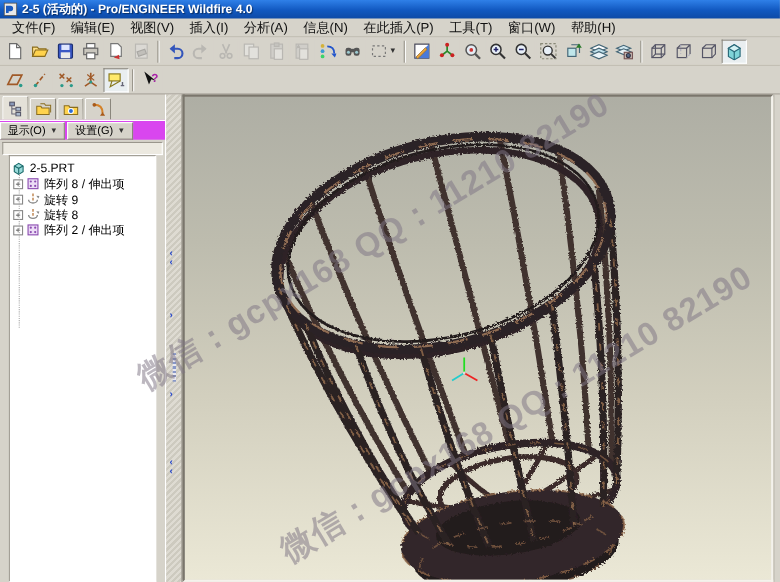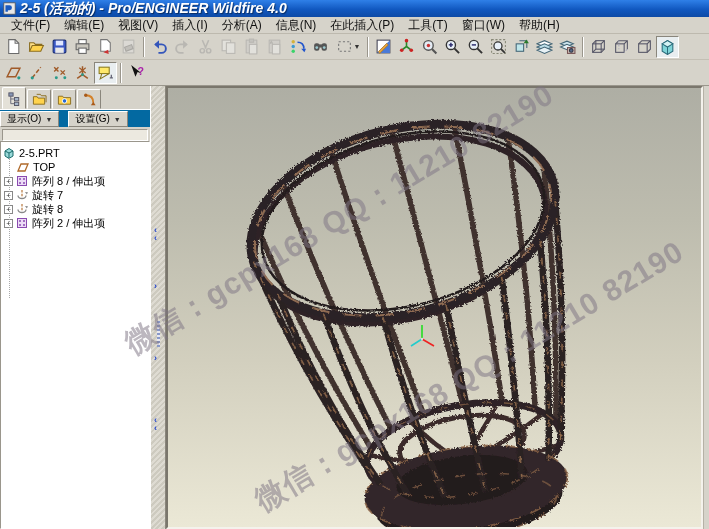--- a/index.html
+++ b/index.html
@@ -4,22 +4,22 @@
 <style>
   * { margin:0; padding:0; box-sizing:border-box; }
   html,body { width:709px; height:529px; overflow:hidden; }
   body { font-family:"Liberation Sans","DejaVu Sans",sans-serif; font-size:12px; background:#d6d3ca; }
   .app { position:relative; width:709px; height:529px; background:#d6d3ca; }
 
   
   .titlebar { height:17px; background:linear-gradient(180deg,#2f80e8 0%,#1158c0 55%,#0d4aa6 100%);
     color:#fff; display:flex; align-items:center; padding-left:3px; }
   .titlebar .app-icon { width:13px; height:13px; margin-right:4px; display:inline-flex; }
-  .titlebar .title-text { font-size:14px; font-weight:bold; white-space:nowrap;
-    text-shadow:1px 1px 1px rgba(0,0,0,.45);font-style:italic; }
+  .titlebar .title-text { font-size:11px; font-weight:bold; white-space:nowrap;
+    text-shadow:1px 1px 1px rgba(0,0,0,.45); }
 
   
   .menubar { height:17px; background:#d6d3ca; display:flex; align-items:center;
     border-bottom:1px solid #bdb9ae; padding-left:4px;text-align:center; }
   .menu-item { padding:0 7px; font-size:12px; color:#111; white-space:nowrap; cursor:default; }
 
   
   .toolbar { display:flex; align-items:center; background:#d6d3ca; padding:1px 2px; }
   .tb1 { height:26px; border-bottom:1px solid #c3bfb4; }
   .tb2 { height:26px; border-bottom:1px solid #9a968c; }
@@ -35,28 +35,28 @@
   
   .main { display:flex; height:443px; }
 
   
   .navigator { width:150px; display:flex; flex-direction:column; background:#d6d3ca; }
   .nav-tabs { height:23px; display:flex; align-items:flex-end; padding-left:2px; gap:1px; }
   .nav-tab { width:24px; height:20px; display:flex; align-items:center; justify-content:center;
     border:1px solid; border-color:#fff #8a867c #d6d3ca #fff; background:#d6d3ca; border-radius:2px 2px 0 0; }
   .nav-tab svg { width:15px; height:15px; }
   .nav-tab.active { height:22px; background:#e4e1d8; border-bottom:1px solid #e4e1d8; }
-  .tree-toolbar { height:18px; display:flex; gap:9px; padding:1px 0; background:#0369a1;
+  .tree-toolbar { height:18px; display:flex; gap:2px; padding:1px 0; background:#d946ef;
     border-top:1px solid #fff; }
   .dd-btn { height:16px; font-size:10px; font-family:inherit; display:inline-flex; align-items:center; gap:3px;
     padding:0 6px; background:#d6d3ca; border:1px solid; border-color:#fff #8a867c #8a867c #fff; }
   .tree-header { height:12px; margin:2px 2px 0 2px; background:#ece9e0;
     border:1px solid; border-color:#9a968c #fff #fff #9a968c; }
   .tree { flex:1; background:#fff; border:1px solid; border-color:#9a968c #fff #fff #9a968c;
-    margin:0 0; padding:4px 0 0 2px; position:relative; overflow:hidden; }
+    margin:0 8px; padding:4px 0 0 2px; position:relative; overflow:hidden; }
   .tree-item { height:14px; display:flex; align-items:center; white-space:nowrap; font-size:11px; color:#000; }
   .tree-item .t-icon { width:13px; height:12px; display:inline-flex; margin-right:3px; }
   .tree-item .t-icon svg { width:12px; height:12px; }
   .tree-item.lvl1 { padding-left:14px; }
   .tree-item .expander { width:9px; height:9px; border:1px solid #888; background:#fff; font-size:8px;
     line-height:7px; text-align:center; color:#333; margin-right:3px; margin-left:-13px; }
   .tree-guide { position:absolute; left:8px; top:16px; bottom:auto; height:140px; border-left:1px dotted #aaa; }
 
   
   .splitter { width:16px; background:#d6d3ca; position:relative;
@@ -395,28 +395,20 @@
       <div class="tree-item lvl0">
             <span class="t-icon">
               <svg viewBox="0 0 12 12">
                 <path d="M2 4l4-2.5L10 4v5l-4 2.5L2 9z" fill="#9adada" stroke="#1a6a6a"></path>
                 <path d="M2 4l4 2 4-2M6 6v5" fill="none" stroke="#1a6a6a"></path>
               </svg>
             </span>
             <span>2-5.PRT</span>
           </div>
           <div class="tree-item lvl1">
-            <span class="t-icon">
-              <svg viewBox="0 0 12 12">
-                <path d="M1 10l3-7h7l-3 7z" fill="none" stroke="#b06a2a" stroke-width="1.3"></path>
-              </svg>
-            </span>
-            <span>TOP</span>
-          </div>
-          <div class="tree-item lvl1">
             <span class="expander">+</span>
             <span class="t-icon">
               <svg viewBox="0 0 12 12">
                 <rect x="1.5" y="1.5" width="9" height="9" fill="#ecdcf6" stroke="#8a4ab0"></rect>
                 <circle cx="4" cy="4" r="1" fill="#8a4ab0"></circle>
                 <circle cx="8" cy="4" r="1" fill="#8a4ab0"></circle>
                 <circle cx="4" cy="8" r="1" fill="#8a4ab0"></circle>
                 <circle cx="8" cy="8" r="1" fill="#8a4ab0"></circle>
               </svg>
             </span>
@@ -424,21 +416,21 @@
           </div>
           <div class="tree-item lvl1">
             <span class="expander">+</span>
             <span class="t-icon">
               <svg viewBox="0 0 12 12">
                 <path d="M2 6.5a4 3 0 1 0 8 0" fill="none" stroke="#888" stroke-width="1.3"></path>
                 <path d="M6 1v6.5" stroke="#b06a2a" stroke-width="1.1" stroke-dasharray="2.5 1.2"></path>
                 <path d="M10.8 5.5L12 3.2l-3-.2z" fill="#888"></path>
               </svg>
             </span>
-            <span>旋转 7</span>
+            <span>旋转 9</span>
           </div>
           <div class="tree-item lvl1">
             <span class="expander">+</span>
             <span class="t-icon">
               <svg viewBox="0 0 12 12">
                 <path d="M2 6.5a4 3 0 1 0 8 0" fill="none" stroke="#888" stroke-width="1.3"></path>
                 <path d="M6 1v6.5" stroke="#b06a2a" stroke-width="1.1" stroke-dasharray="2.5 1.2"></path>
                 <path d="M10.8 5.5L12 3.2l-3-.2z" fill="#888"></path>
               </svg>
             </span>

